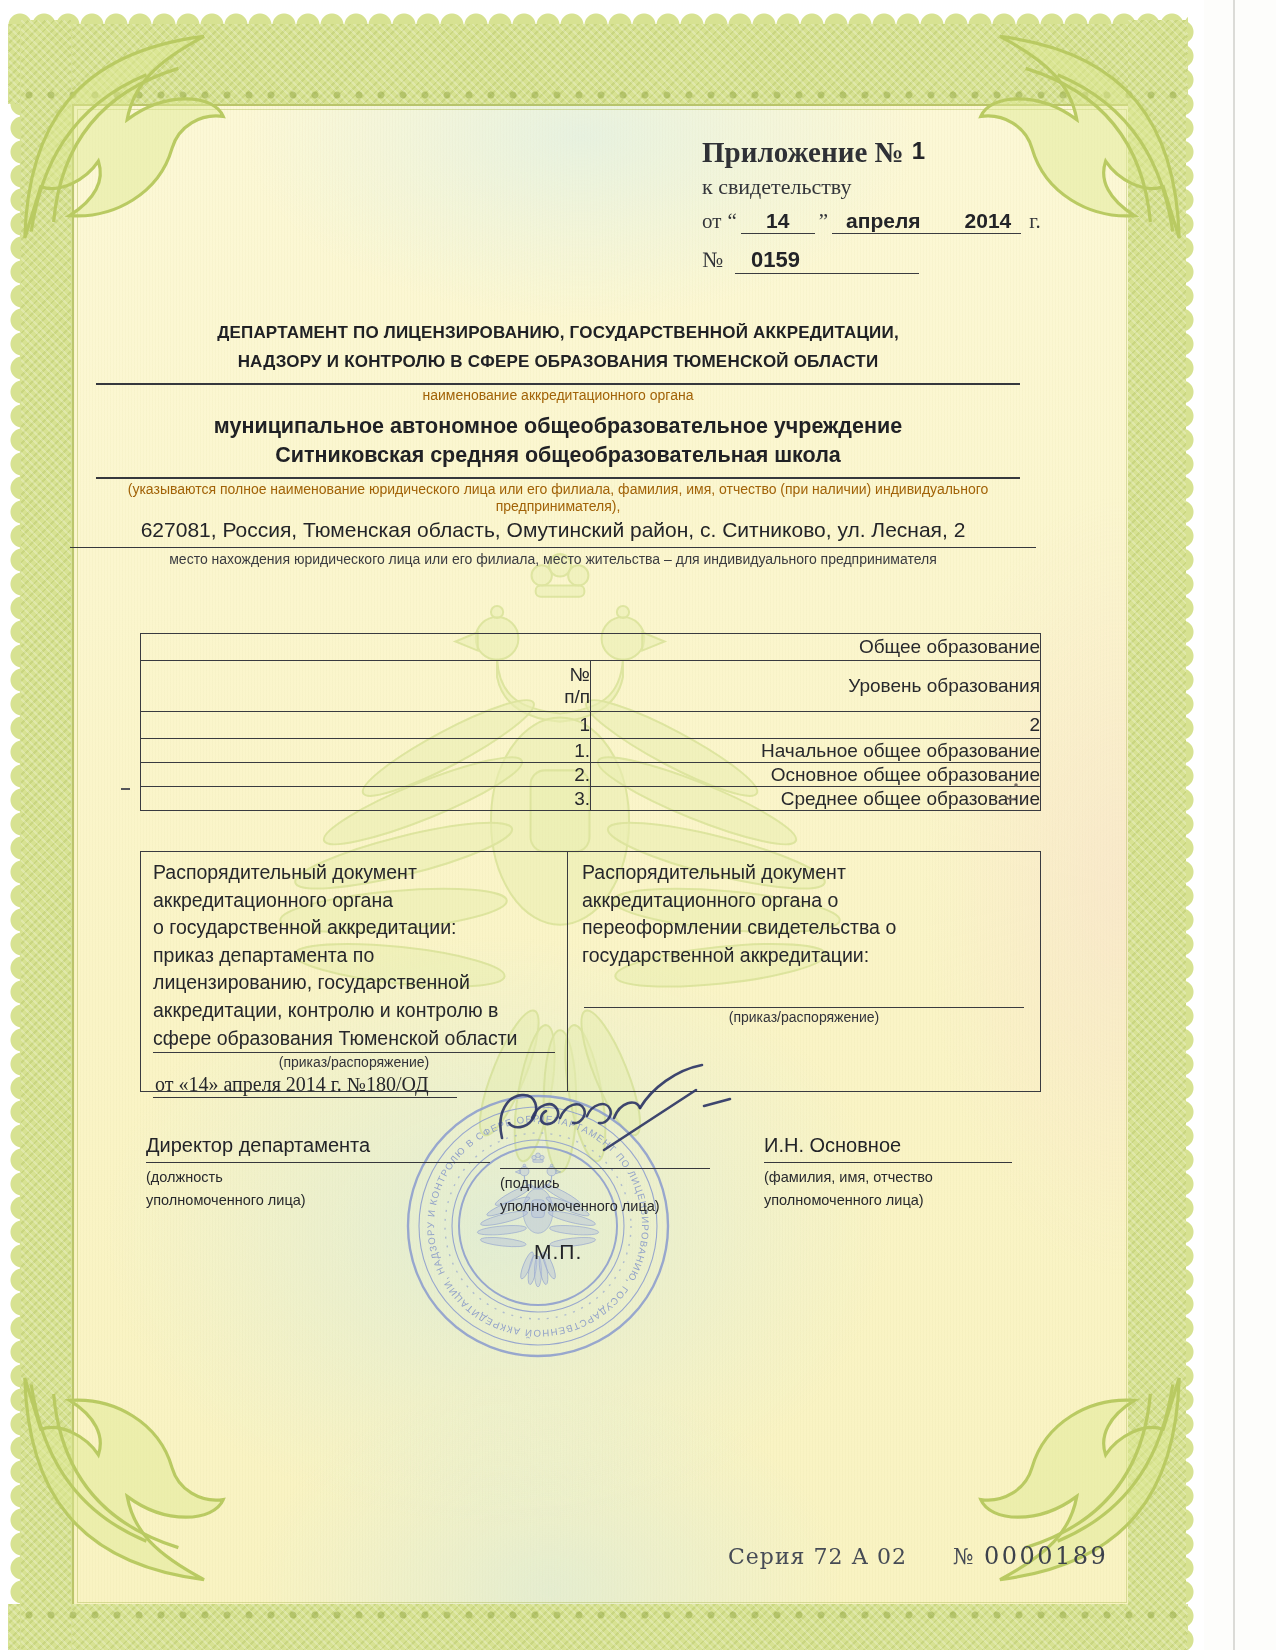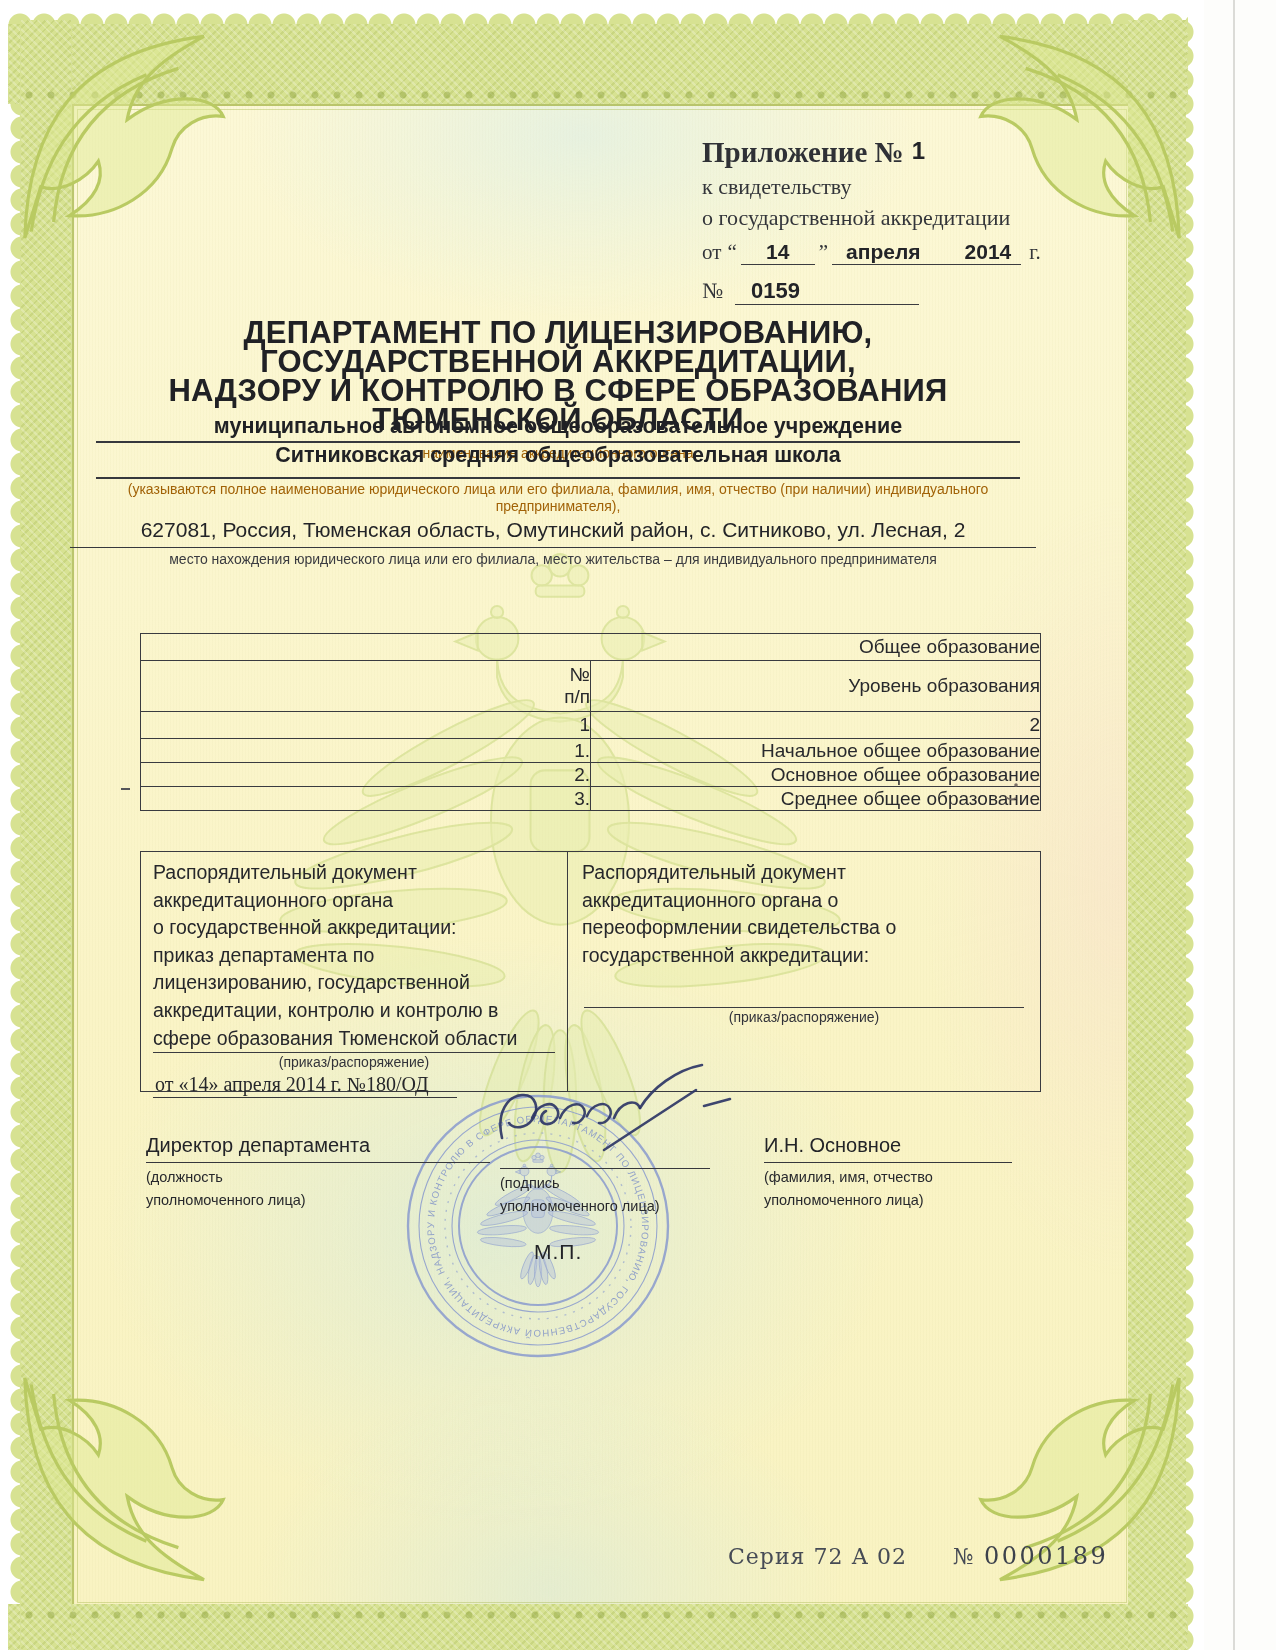--- a/index.html
+++ b/index.html
@@ -60,21 +60,21 @@
   .hdr-line{font-size:22px;margin-top:5px;}
   .hdr-line:first-of-type{margin-top:10px;}
   .hdr-date{margin-top:9px;font-size:21px;display:flex;align-items:baseline;}
   .filled{font-family:"Liberation Sans",sans-serif;font-weight:bold;font-size:21px;color:#232428;}
   .day-u{display:inline-block;text-align:center;width:74px;margin:0 4px;}
   .my-u{display:inline-flex;gap:44px;padding:0 10px 0 14px;margin:0 8px 0 4px;}
   .hdr-num{margin-top:13px;font-size:22px;display:flex;align-items:baseline;}
   .num-u{display:inline-block;width:168px;padding-left:16px;margin-left:12px;font-size:22px;}
   
   .center-block{left:96px;width:924px;text-align:center;}
-  .big-line{font-weight:bold;font-size:31px;line-height:29px;color:#202125;letter-spacing:.2px;}
+  .big-line{font-weight:bold;font-size:17px;line-height:29px;color:#202125;letter-spacing:.2px;}
   .org-line{font-weight:bold;font-size:21.5px;line-height:29px;color:#202125;}
   .rule{border-top:2.4px solid #36383d;margin-top:7px;}
   .rule-thin{border-top:1.6px solid #36383d;margin-top:5px;}
   .cap{font-size:14px;color:#a16207;margin-top:2px;line-height:17px;}
   .cap14{font-size:14px;color:#3a3b40;margin-top:3px;}
   .addr-line{font-size:21px;color:#232428;}
   
   .edu-table{left:140px;top:633px;width:901px;border-collapse:collapse;table-layout:fixed;}
   .edu-table td{border:1.6px solid #3a3b40;font-size:19px;color:#28292d;text-align:right;padding:0;line-height:22px;}
   .col-num{width:63px;}
@@ -178,21 +178,20 @@
 
     <svg class="watermark" width="620" height="670" viewBox="0 0 600 660">
       <use href="#eagleShape" class="wm-eagle"></use>
     </svg>
 
     <div class="abs hdr">
       <div class="hdr-title">
         <span>Приложение №</span><span class="num">1</span>
       </div>
       <div class="hdr-line serif">к свидетельству</div>
-      <div class="hdr-line serif">о государственной аккредитации</div>
       <div class="hdr-date serif">
         <span>от</span>
         <span style="margin-left:6px">“</span>
         <span class="filled u day-u">14</span>
         <span>”</span>
         <span class="u my-u">
           <span class="filled">апреля</span>
           <span class="filled">2014</span>
         </span>
         <span>г.</span>

